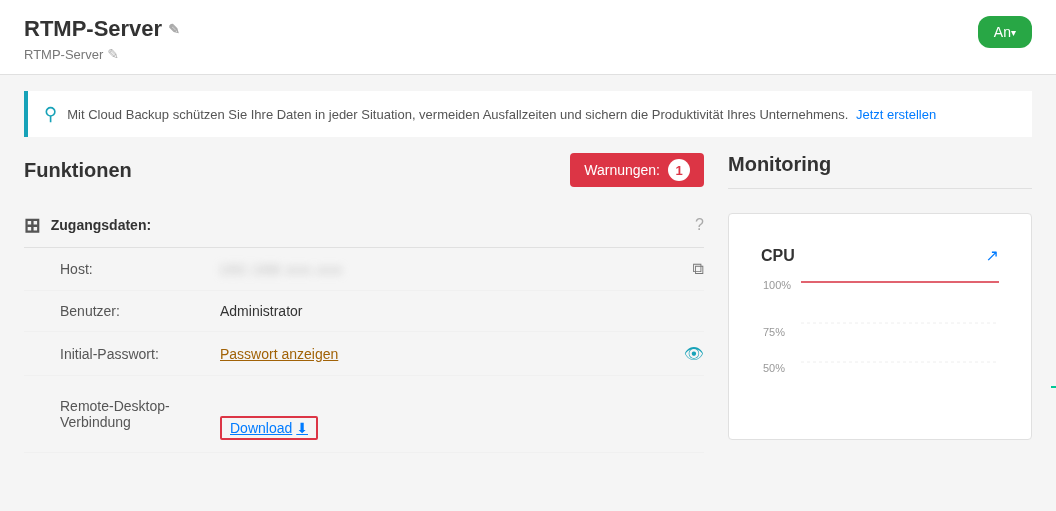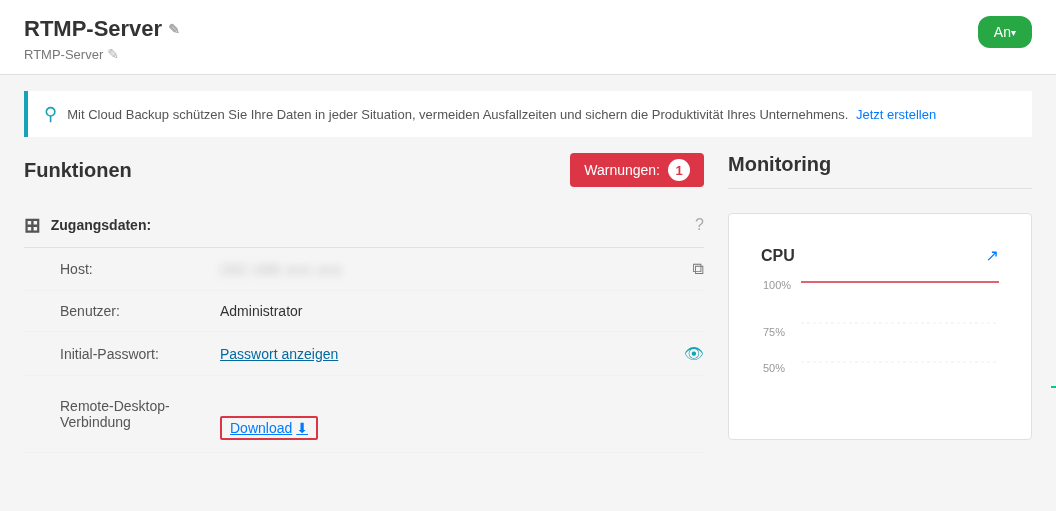--- a/index.html
+++ b/index.html
@@ -145,21 +145,21 @@
     .field-action {
       color: #aaa;
       font-size: 16px;
       cursor: pointer;
       margin-left: 8px;
     }
     .field-action.copy { color: #777; }
     .field-action.eye { color: #17a2b8; }
 
     .password-link {
-      color: #0369a1;
+      color: #a16207;
       text-decoration: underline;
       cursor: pointer;
     }
 
     .download-link {
       color: #007bff;
       text-decoration: underline;
       cursor: pointer;
       display: flex;
       align-items: center;

